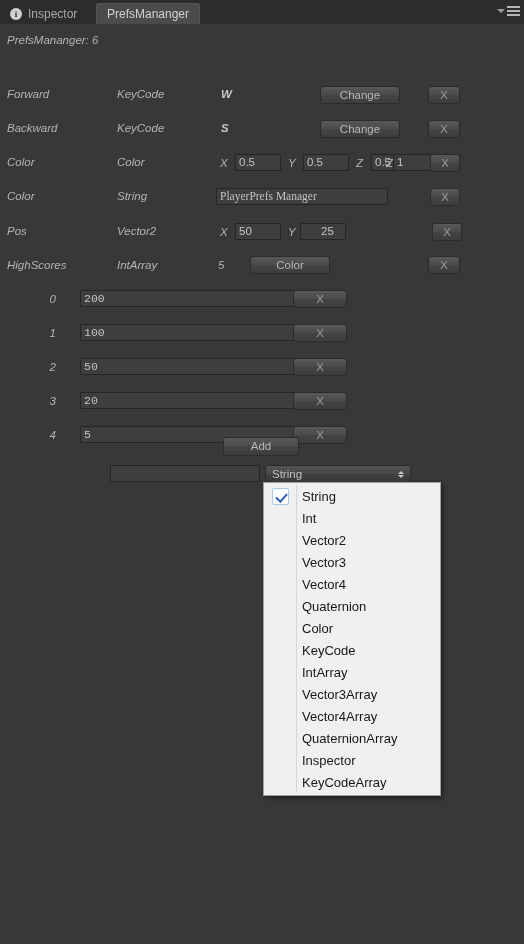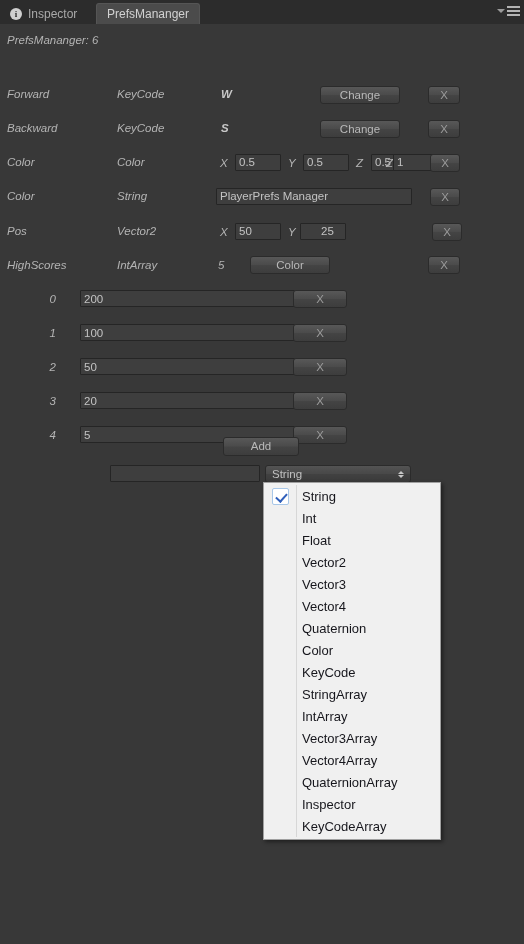--- a/index.html
+++ b/index.html
@@ -120,21 +120,21 @@
     color: #c3c3c3;
     line-height: 15px;
     padding: 0 3px;
     height: 17px;
     display: block;
     white-space: nowrap;
     overflow: hidden;
     font-family: "Liberation Sans", sans-serif;
     outline: none;
   }
-  .field.tall { height: 17px; line-height: 16px; }
+  .field.tall { height: 17px; line-height: 16px; font-family: Liberation Mono, monospace; }
 
   
   .btn {
     box-sizing: border-box;
     background: linear-gradient(to bottom, #585858 0%, #4b4b4b 48%, #444 52%, #3d3d3d 100%);
     border: 1px solid #2b2b2b;
     border-radius: 3px;
     color: #b9b9b9;
     font-size: 11.5px;
     text-align: center;
@@ -272,21 +272,21 @@
   <div class="abs lbl" style="left:288px; top:131px;">Y</div>
   <div class="abs field" style="left:303px; top:130px; width:46px;">0.5</div>
   <div class="abs lbl" style="left:356px; top:131px;">Z</div>
   <div class="abs field" style="left:371px; top:130px; width:46px;">0.5</div>
   <div class="abs lbl" style="left:386px; top:131px;">Z</div>
   <div class="abs field" style="left:393px; top:130px; width:46px;">1</div>
   <div class="abs btn x" style="left:430px; top:130px; width:30px;">X</div>
 
   <div class="abs lbl" style="left:7px; top:164px;">Color</div>
   <div class="abs lbl" style="left:117px; top:164px;">String</div>
-  <div class="abs field" style="left:216px; top:164px; width:196px;">PlayerPrefs Manager</div>
+  <div class="abs field" style="left:216px; top:164px; width:172px;font-family:Liberation Serif, serif;">PlayerPrefs Manager</div>
   <div class="abs btn x" style="left:430px; top:164px; width:30px;">X</div>
 
   <div class="abs lbl" style="left:7px; top:199px;">Pos</div>
   <div class="abs lbl" style="left:117px; top:199px;">Vector2</div>
   <div class="abs lbl" style="left:220px; top:200px;">X</div>
   <div class="abs field" style="left:235px; top:199px; width:46px;">50</div>
   <div class="abs lbl" style="left:288px; top:200px;">Y</div>
   <div class="abs field" style="left:300px; top:199px; width:46px;padding-left:20px;">25</div>
   <div class="abs btn x" style="left:432px; top:199px; width:30px;">X</div>
 
@@ -338,24 +338,20 @@
         <span class="chkbox"></span>
       </span>
     <span class="txt">String</span>
   </div>
   <div class="popup-item">
     <span class="chk"></span>
     <span class="txt">Int</span>
   </div>
   <div class="popup-item">
     <span class="chk"></span>
-    <span class="txt">Float</span>
-  </div>
-  <div class="popup-item">
-    <span class="chk"></span>
     <span class="txt">Vector2</span>
   </div>
   <div class="popup-item">
     <span class="chk"></span>
     <span class="txt">Vector3</span>
   </div>
   <div class="popup-item">
     <span class="chk"></span>
     <span class="txt">Vector4</span>
   </div>
@@ -366,24 +362,20 @@
   <div class="popup-item">
     <span class="chk"></span>
     <span class="txt">Color</span>
   </div>
   <div class="popup-item">
     <span class="chk"></span>
     <span class="txt">KeyCode</span>
   </div>
   <div class="popup-item">
     <span class="chk"></span>
-    <span class="txt">StringArray</span>
-  </div>
-  <div class="popup-item">
-    <span class="chk"></span>
     <span class="txt">IntArray</span>
   </div>
   <div class="popup-item">
     <span class="chk"></span>
     <span class="txt">Vector3Array</span>
   </div>
   <div class="popup-item">
     <span class="chk"></span>
     <span class="txt">Vector4Array</span>
   </div>

